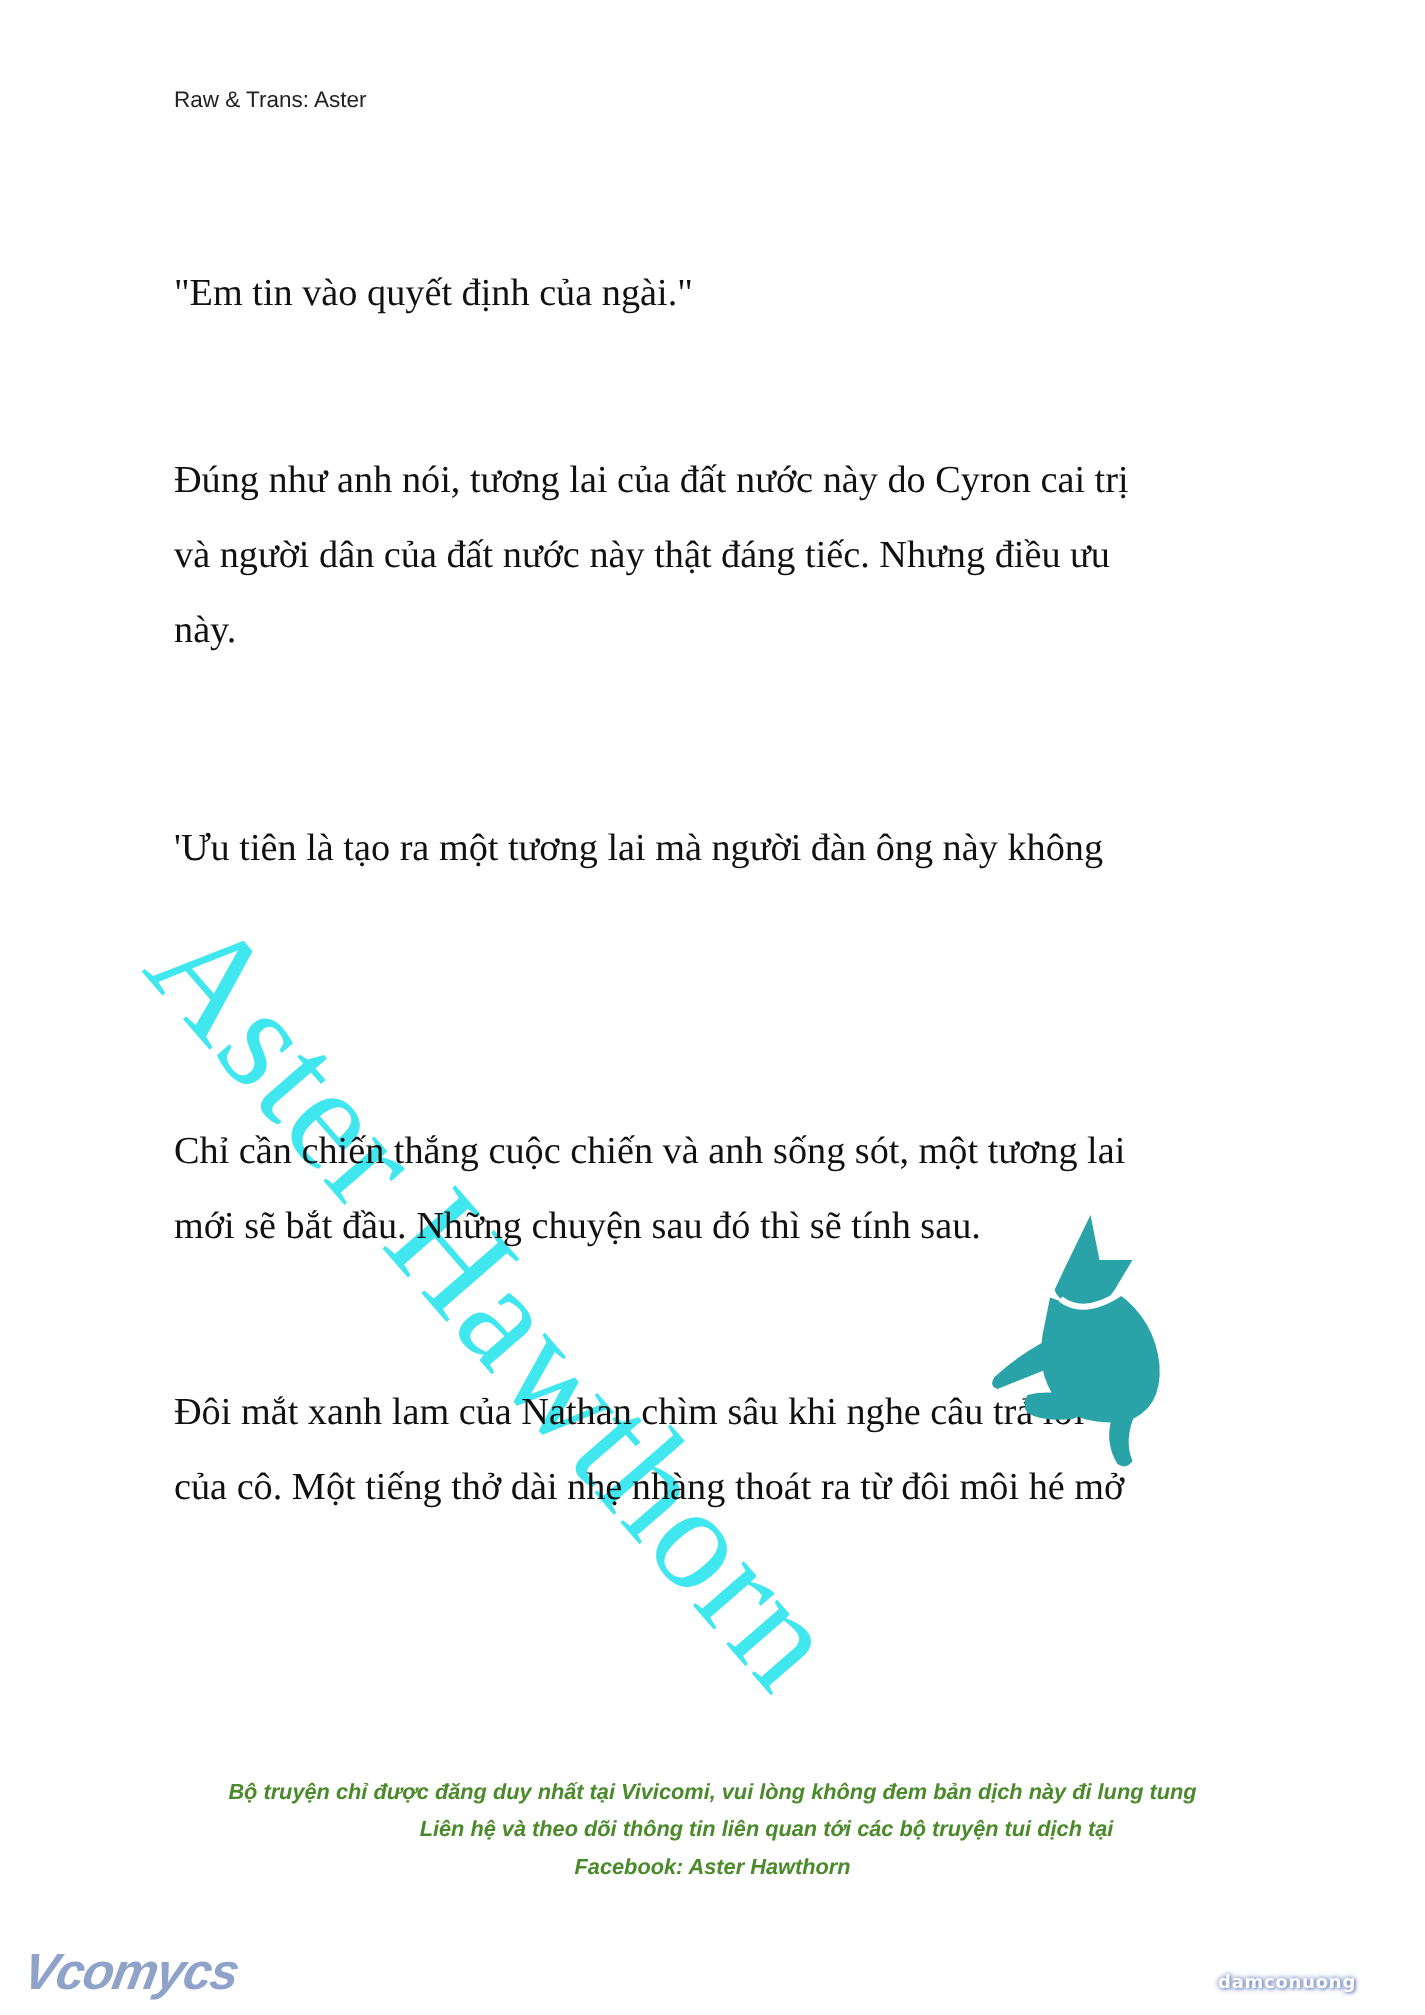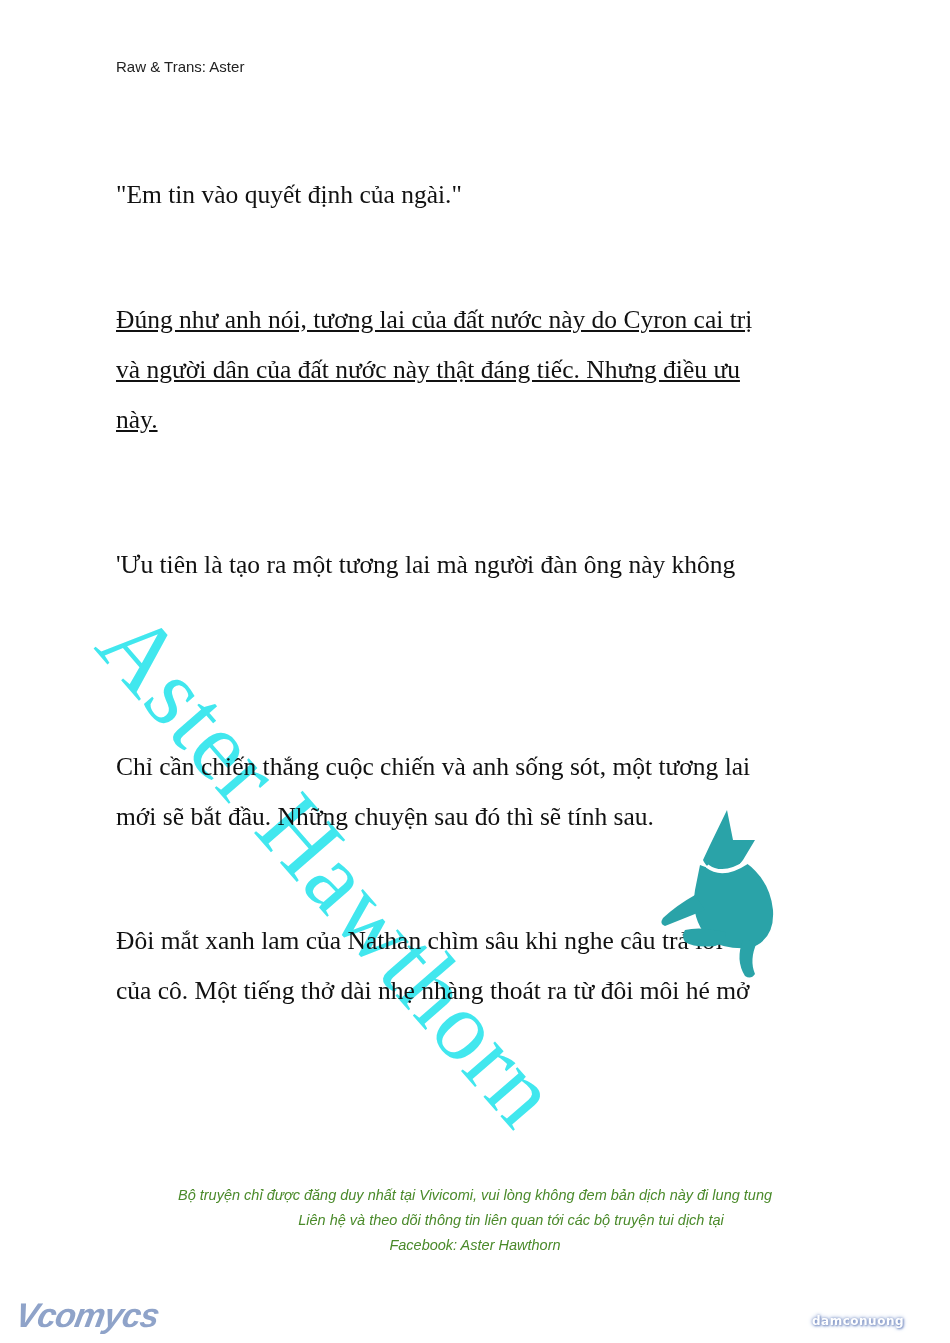--- a/index.html
+++ b/index.html
@@ -18,21 +18,21 @@
       position: absolute; left: 118px; top: 570px;
       font-family: "Liberation Serif", serif; font-size: 98px; color: #37e6ee;
       transform: rotate(49deg); transform-origin: 0 50%;
       white-space: nowrap; opacity: 0.95; pointer-events: none; z-index: 1;
       letter-spacing: 1px;
     }
     .text-layer { position: absolute; left: 0; top: 0; width: 950px; height: 1247px; z-index: 2; }
     .cat { position: absolute; left: 655px; top: 800px; width: 125px; height: 180px; z-index: 3; }
     .footer-notice {
       position: absolute; left: 0; width: 950px; text-align: center;
-      font-family: "Liberation Sans", sans-serif; font-size: 14.5px; font-weight: normal; font-style: italic;
+      font-family: "Liberation Sans", sans-serif; font-size: 14.5px; font-weight: bold; font-style: italic;
       color: #4a8a2a;
     }
     .logo-vcomycs {
       position: absolute; left: 16px; top: 1296px;
       font-family: "Liberation Sans", sans-serif; font-size: 34px; font-style: italic; font-weight: bold;
       color: #8fa3c9; letter-spacing: -1px; transform: skewX(-10deg);
     }
     .logo-damconuong {
       position: absolute; left: 812px; top: 1314px;
       font-family: "DejaVu Sans", sans-serif; font-size: 12px; font-weight: bold;
@@ -47,21 +47,21 @@
 
   <div class="watermark">Aster Hawthorn</div>
 
   <div class="text-layer">
     <div class="header-credit">Raw &amp; Trans: Aster</div>
 
     <div class="para" style="top:170px;">
       <div>"Em tin vào quyết định của ngài."</div>
     </div>
 
-    <div class="para" style="top:295px;text-decoration:underline;">
+    <div class="para" style="top:295px;">
       <div>Đúng như anh nói, tương lai của đất nước này do Cyron cai trị</div>
       <div>và người dân của đất nước này thật đáng tiếc. Nhưng điều ưu</div>
       <div>này.</div>
     </div>
 
     <div class="para" style="top:540px;">
       <div>'Ưu tiên là tạo ra một tương lai mà người đàn ông này không</div>
     </div>
 
     <div class="para" style="top:742px;">

